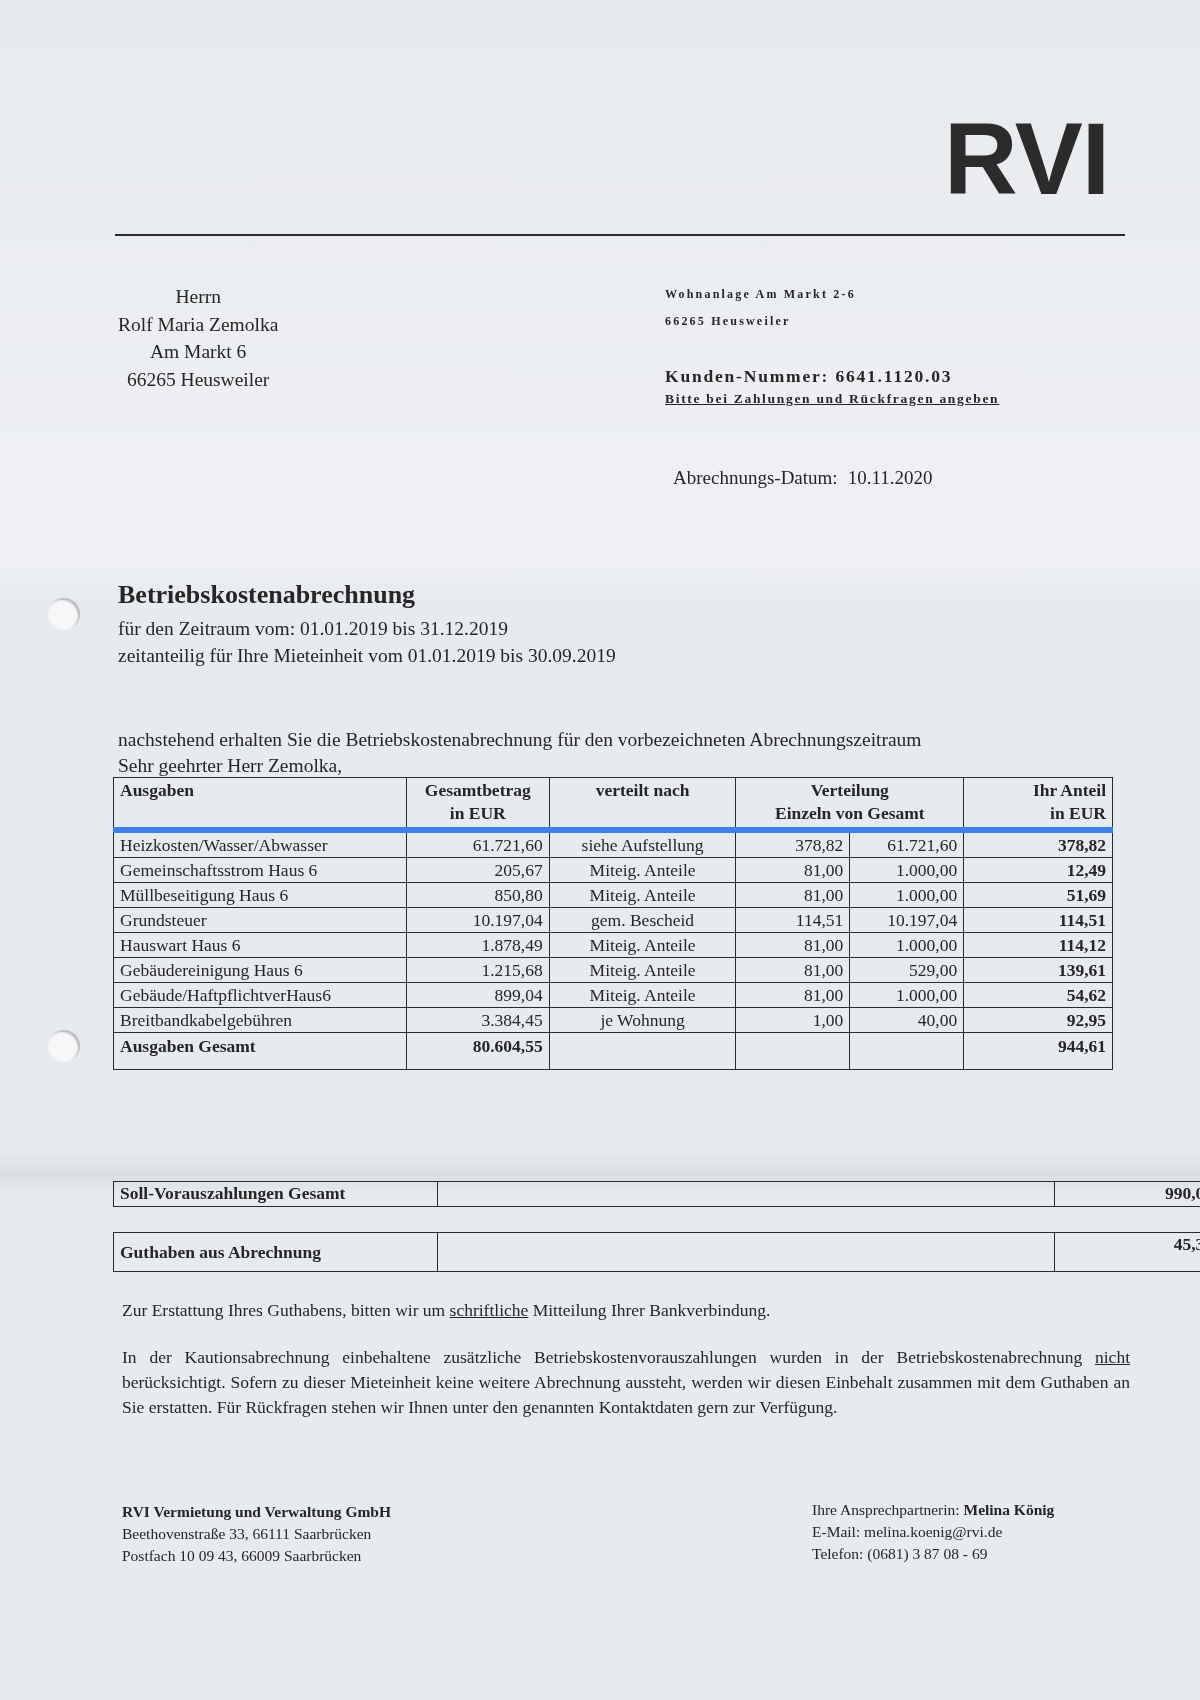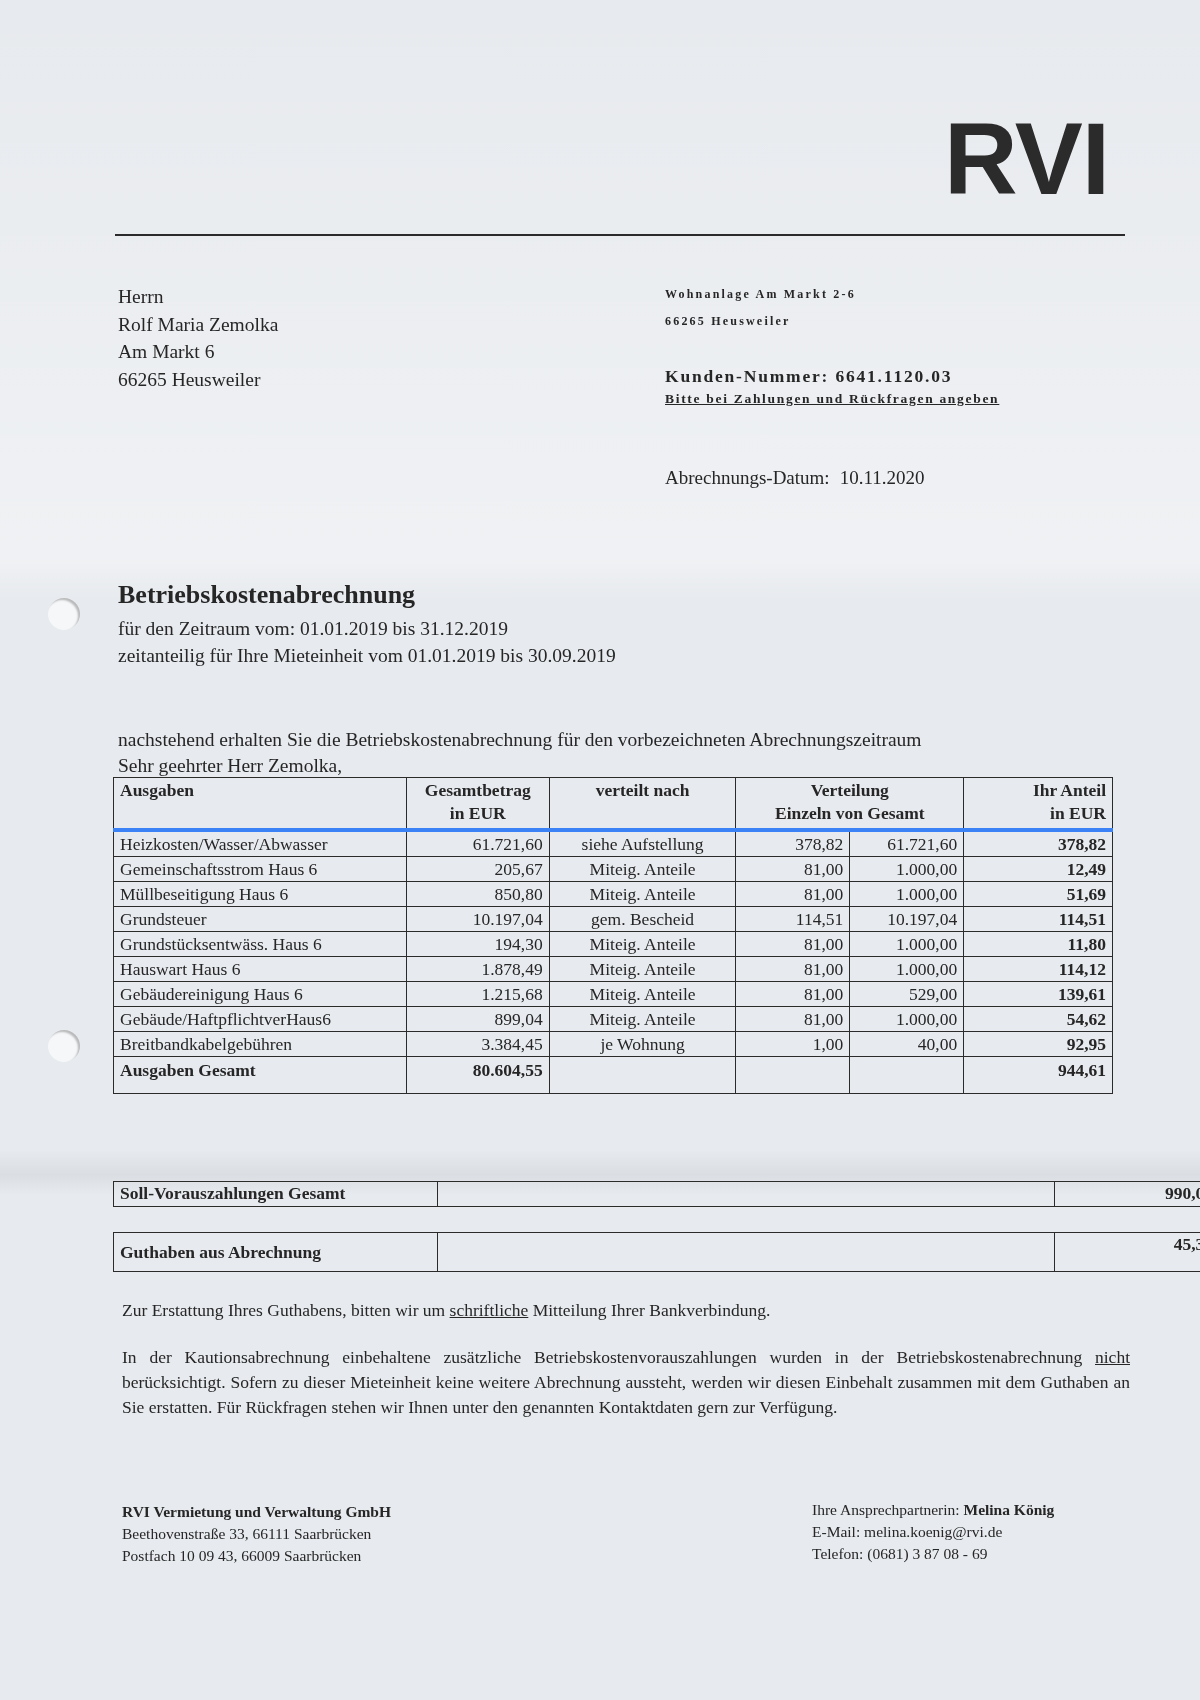--- a/index.html
+++ b/index.html
@@ -16,21 +16,21 @@
       linear-gradient(180deg, rgba(255,255,255,0) 1150px, rgba(210,214,220,0.6) 1175px, rgba(255,255,255,0) 1195px),
       #e7eaee;
   }
   .logo {
     position:absolute; left:944px; top:108px;
     font-family:"Liberation Sans","DejaVu Sans",sans-serif;
     font-weight:bold; font-size:102px; letter-spacing:-1px; color:#2b2b2b;
     line-height:1;
   }
   .rule { position:absolute; left:115px; top:234px; width:1010px; height:2px; background:#2b2b2b; }
-  .recipient { position:absolute; left:118px; top:283px; font-size:19.5px; line-height:27.5px; }
+  .recipient { position:absolute; left:118px; top:283px; font-size:19.5px; line-height:27.5px;text-align:center; }
   .property {
     position:absolute; left:665px; top:281px; font-size:12px; font-weight:bold;
     letter-spacing:2.2px; line-height:27px;
   }
   .customer {
     position:absolute; left:665px; top:366px; font-size:17.5px; font-weight:bold; letter-spacing:1.8px;
   }
   .customer-hint {
     position:absolute; left:665px; top:391px; font-size:13.5px; font-weight:bold;
     letter-spacing:1.7px; text-decoration:underline;
@@ -41,21 +41,21 @@
           box-shadow: -2px 2px 2px rgba(0,0,0,0.25) inset; }
   .title { position:absolute; left:118px; top:580px; font-size:26px; font-weight:bold; }
   .period { position:absolute; left:118px; top:615px; font-size:19.5px; line-height:27px; }
   .salutation { position:absolute; left:118px; top:727px; font-size:19.5px; line-height:26px; }
 
   table { border-collapse:collapse; position:absolute; font-size:17.5px; }
   td, th { border:1.6px solid #2b2b2b; padding:0 6px; height:24px; line-height:24px; }
   #main-table { left:113px; top:777px; width:1000px; }
   #main-table th { font-weight:bold; vertical-align:top; line-height:23px; padding-top:1px; height:auto; }
   #main-table thead tr { height:52px; }
-  #main-table thead { border-bottom:4px solid #3b82f6; }
+  #main-table thead { border-bottom:6px solid #3b82f6; }
   .num { text-align:right; }
   .ctr { text-align:center; }
   .lft { text-align:left; }
   .bold { font-weight:bold; }
   .total-row td { height:36px; vertical-align:top; line-height:26px; }
   .sum-table { left:113px; width:1107px; }
   .sum-table td { height:24px; line-height:22px; vertical-align:top; }
   #soll-table { top:1181px; }
   #guthaben-table { top:1232px; }
   #guthaben-table td { height:38px; }
@@ -84,21 +84,21 @@
 <div class="property">
   <div>Wohnanlage Am Markt 2-6</div>
   <div>66265 Heusweiler</div>
 </div>
 <div class="customer">
   <span>Kunden-Nummer:</span>
   <span>6641.1120.03</span>
 </div>
 <div class="customer-hint">Bitte bei Zahlungen und Rückfragen angeben</div>
 <div class="date">
-  <span style="margin-left:0">Abrechnungs-Datum:</span><span>10.11.2020</span>
+  <span style="margin-left:8px">Abrechnungs-Datum:</span><span>10.11.2020</span>
 </div>
 
 <div class="hole" style="left:48px; top:598px;"></div>
 <div class="hole" style="left:48px; top:1030px;"></div>
 
 <div class="title">Betriebskostenabrechnung</div>
 <div class="period">
   <div>für den Zeitraum vom: 01.01.2019 bis 31.12.2019</div>
   <div>zeitanteilig für Ihre Mieteinheit vom 01.01.2019 bis 30.09.2019</div>
 </div>
@@ -162,28 +162,20 @@
       </tr>
       <tr>
         <td class="lft">Grundsteuer</td>
         <td class="num">10.197,04</td>
         <td class="ctr">gem. Bescheid</td>
         <td class="num">114,51</td>
         <td class="num">10.197,04</td>
         <td class="num bold">114,51</td>
       </tr>
       <tr>
-        <td class="lft">Grundstücksentwäss. Haus 6</td>
-        <td class="num">194,30</td>
-        <td class="ctr">Miteig. Anteile</td>
-        <td class="num">81,00</td>
-        <td class="num">1.000,00</td>
-        <td class="num bold">11,80</td>
-      </tr>
-      <tr>
         <td class="lft">Hauswart Haus 6</td>
         <td class="num">1.878,49</td>
         <td class="ctr">Miteig. Anteile</td>
         <td class="num">81,00</td>
         <td class="num">1.000,00</td>
         <td class="num bold">114,12</td>
       </tr>
       <tr>
         <td class="lft">Gebäudereinigung Haus 6</td>
         <td class="num">1.215,68</td>

